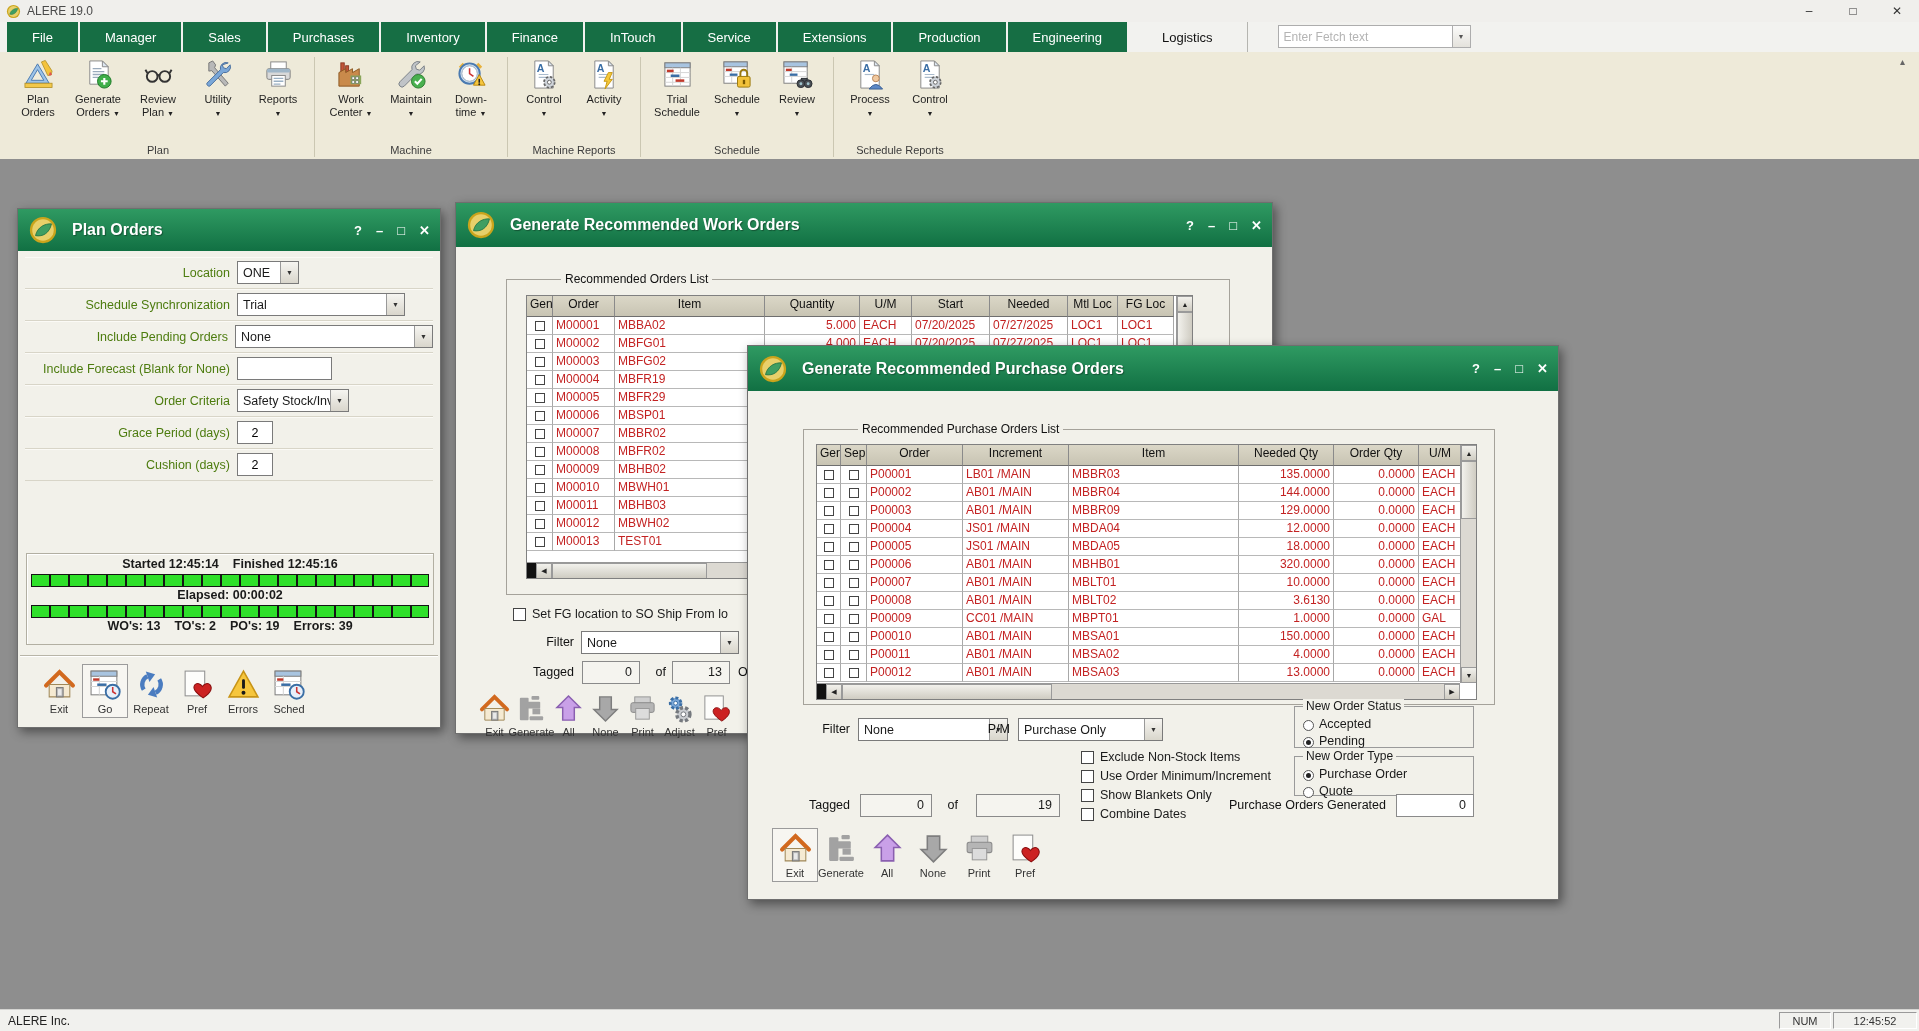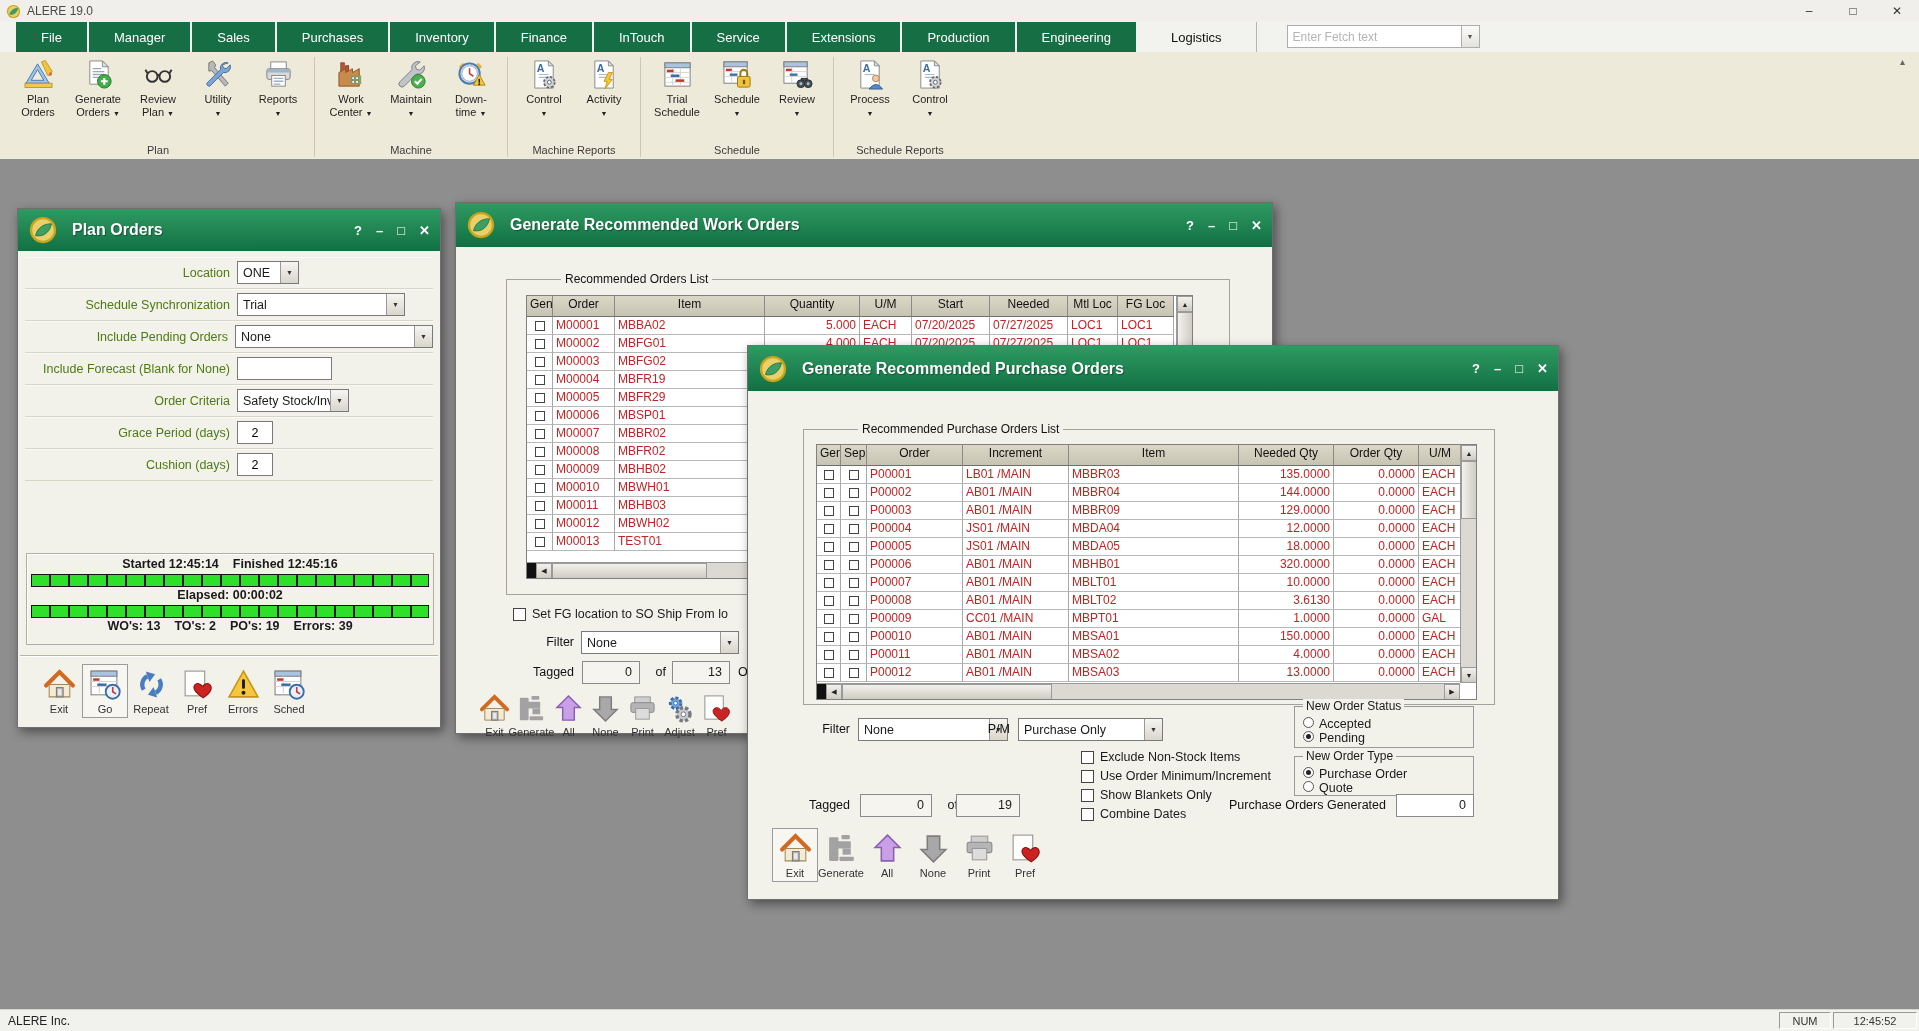--- a/index.html
+++ b/index.html
@@ -8,21 +8,21 @@
 
   
   .titlebar { position:absolute; left:0; top:0; right:0; height:22px; background:#f0efec; display:flex; align-items:center; padding-left:6px; }
   .applogo { width:15px; height:15px; margin-right:6px; }
   .applogo svg { width:100%; height:100%; }
   .apptitle { font-size:12px; color:#4a4a4a; }
   .winbtns { margin-left:auto; display:flex; }
   .winbtn { width:44px; height:22px; display:flex; align-items:center; justify-content:center; color:#333; font-size:12px; }
 
   
-  .tabrow { position:absolute; left:0; top:22px; right:0; height:30px; background:#f2f2ef; display:flex; align-items:stretch; padding-left:16px; }
+  .tabrow { position:absolute; left:0; top:22px; right:0; height:30px; background:#f2f2ef; display:flex; align-items:stretch; padding-left:7px; }
   .tab { background:#166e44; color:#fff; font-size:13px; display:flex; align-items:center; padding:0 25px; margin-right:2px; }
   .tab.active { background:#f2f2ef; color:#111; border-right:1px solid #b5b5b0; padding-right:34px; margin-left:8px; }
   .fetch { display:flex; align-items:center; margin-left:28px; margin-top:3px; height:23px; }
   .fetch input { width:175px; height:23px; border:1px solid #adadad; padding:0 5px; font-size:12px; font-family:"Liberation Sans",sans-serif; color:#333; }
   .fetch input::placeholder { color:#b4b4b4; }
   .fetch .ab { width:18px; height:23px; border:1px solid #adadad; border-left:none; background:linear-gradient(#fbfbfa,#e4e2dc); display:flex; align-items:center; justify-content:center; }
   .fetch .ab::after { content:"▼"; font-size:7px; color:#555; }
 
   
   .ribbon { position:absolute; left:0; top:52px; right:0; height:107px; background:#eeead9; display:flex; align-items:stretch; padding:3px 0 0 4px; }
@@ -103,21 +103,21 @@
   .vthumb { position:absolute; top:16px; left:0; width:16px; height:58px; background:linear-gradient(90deg,#f2f1ec,#cfccc2); border:1px solid #9a9a9a; }
   .vscroll .su { position:absolute; top:0; } .vscroll .sd { position:absolute; bottom:0; }
   .hthumb { height:16px; background:linear-gradient(#f2f1ec,#cfccc2); border:1px solid #9a9a9a; flex:none; }
   .hmark { width:9px; height:16px; background:#111; flex:none; }
   .hfill { flex:1; }
 
   
   .polabel { position:absolute; font-size:12.5px; color:#111; text-align:right; }
   .fset { position:absolute; border:1px solid #9a9a9a; padding:10px 8px 6px; }
   .flg { position:absolute; top:-8px; left:8px; background:#f2f1ea; padding:0 3px; font-size:12px; }
-  .radio { display:inline-flex; align-items:flex-start; font-size:12.5px; margin-right:22px; white-space:nowrap; }
+  .radio { display:inline-flex; align-items:flex-end; font-size:12.5px; margin-right:22px; white-space:nowrap; }
   .rdot { width:11px; height:11px; border-radius:50%; border:1px solid #555; background:#fff; display:inline-block; margin-right:5px; position:relative; flex:none; }
   .rdot.sel::after { content:""; position:absolute; inset:2px; background:#222; border-radius:50%; }
   .ckcol { position:absolute; display:flex; flex-direction:column; gap:5px; }
   .ckrow { display:flex; align-items:center; font-size:12.5px; white-space:nowrap; }
   .numbox { position:absolute; height:23px; border:1px solid #8a8a8a; background:#f5f4ef; font-size:12.5px; text-align:right; padding:3px 7px 0; }
   .numbox.white { background:#fff; }
 </style>
 </head>
 <body>
 
@@ -1027,21 +1027,21 @@
             <span>Combine Dates</span>
           </label>
         </div>
       <div class="fset" style="left:546px;top:410px;width:180px;height:40px">
         <span class="flg">New Order Type</span>
         <div id="type-radios"><label class="radio"><span class="rdot sel"></span>Purchase Order</label><label class="radio"><span class="rdot"></span>Quote</label></div>
       </div>
       <span class="polabel" style="left:30px;top:452px;width:72px">Tagged</span>
       <div class="numbox" style="left:112px;top:448px;width:72px">0</div>
       <span class="polabel" style="left:190px;top:452px;width:20px">of</span>
-      <div class="numbox" style="left:208px;top:448px;width:64px">19</div>
+      <div class="numbox" style="left:228px;top:448px;width:84px">19</div>
       <span class="polabel" style="left:420px;top:452px;width:218px">Purchase Orders Generated</span>
       <div class="numbox white" style="left:648px;top:448px;width:78px">0</div>
       <div class="dbtns" style="left:24px;top:482px" id="pu-btns">
           <div class="dbtn focused">
             <span class="ric "><svg viewBox="0 0 32 32">
                 <path d="M3 17 L16 4 L29 17" fill="none" stroke="#d2691e" stroke-width="4" stroke-linecap="round"></path>
                 <path d="M6 16 h20 v12 H6z" fill="#f5ead2" stroke="#a08858"></path>
                 <rect x="13" y="19" width="6.5" height="9" fill="#b8b8b8" stroke="#777"></rect>
                 <rect x="14.5" y="20.5" width="3.5" height="6" fill="#e9e9e9"></rect>
               </svg></span>

